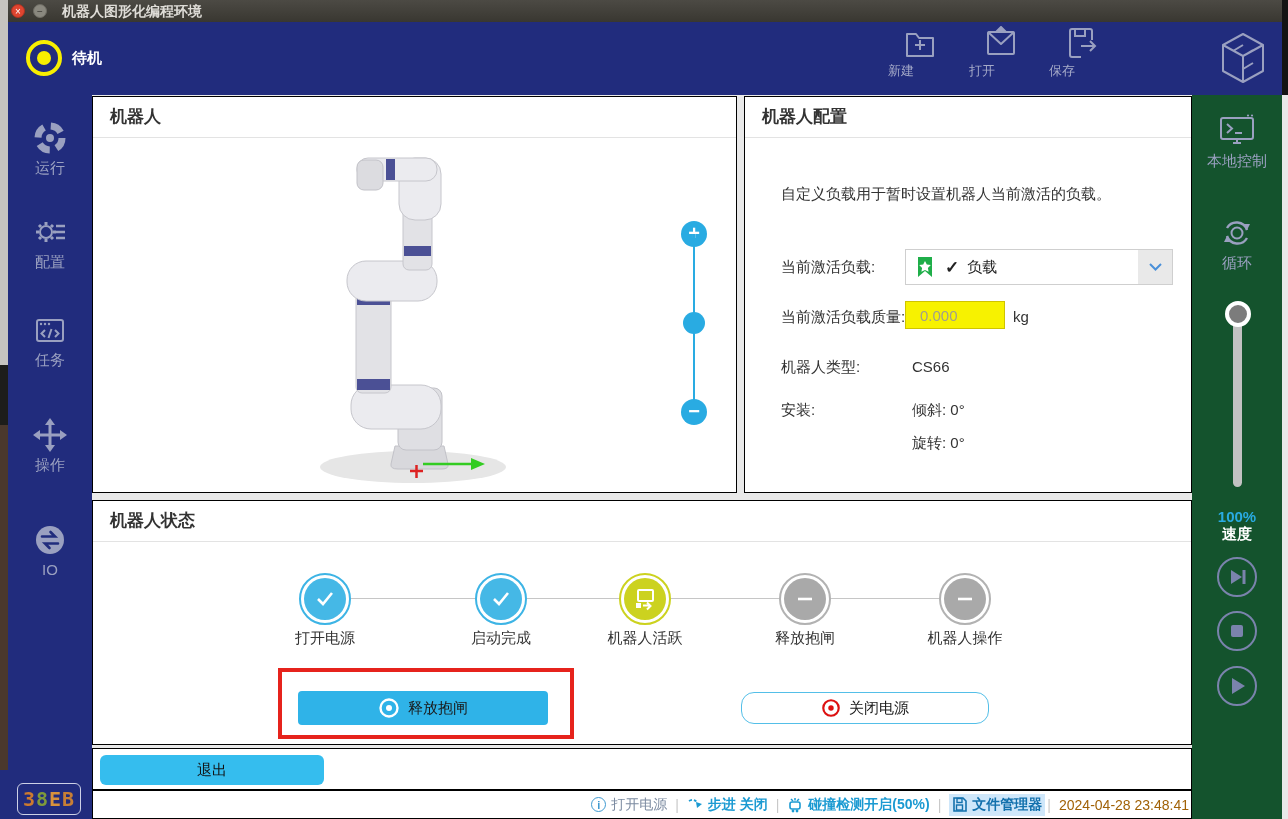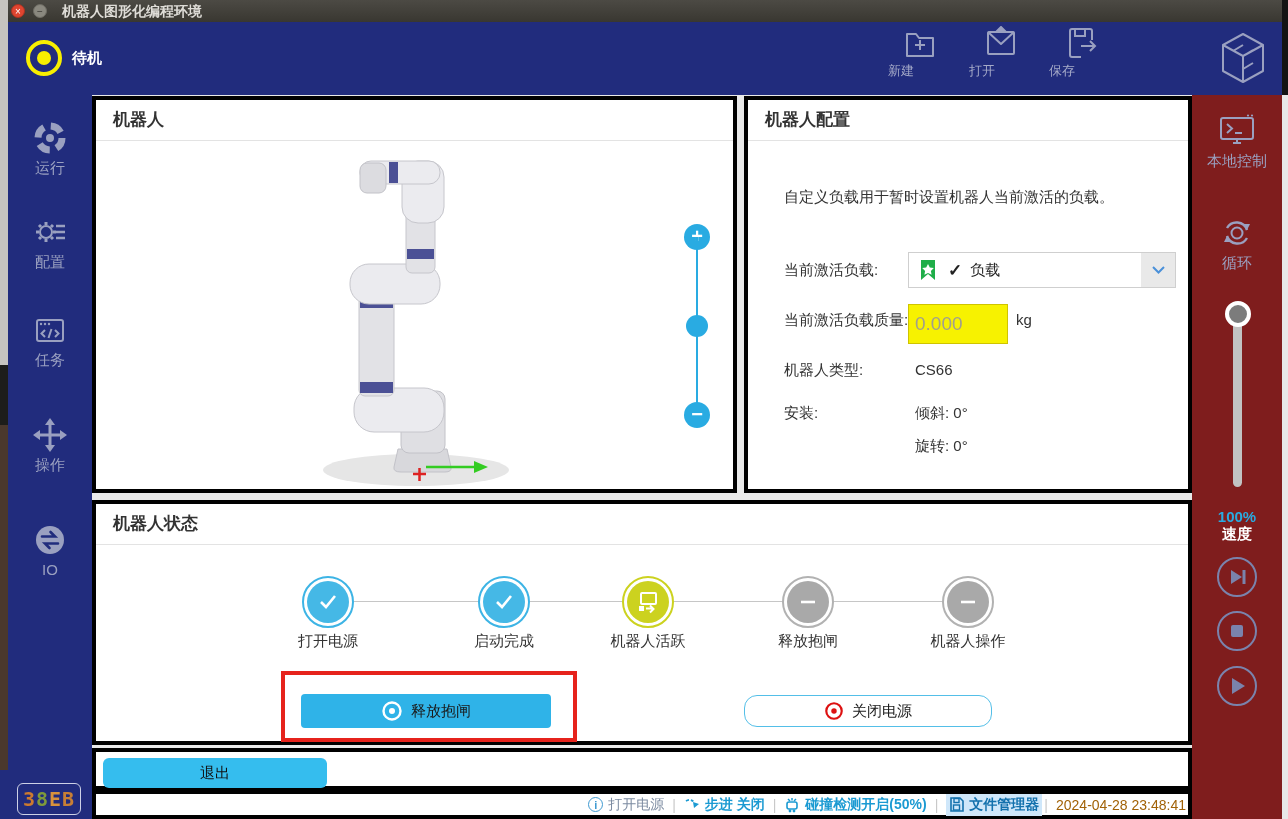--- a/index.html
+++ b/index.html
@@ -34,21 +34,21 @@
   .task-block{position:absolute;left:687px;top:9px;color:#fff;font-size:15px;}
   .task-row{height:28px;line-height:28px;white-space:nowrap;}
   .task-row b{font-weight:bold;margin-right:12px;}
   .hdr-action{position:absolute;top:4px;width:64px;color:#a5aac8;cursor:pointer;}
   .hdr-action .lbl{font-size:13px;margin-top:2px;}
   .hdr-action.a1{left:880px;} .hdr-action.a2{left:961px;} .hdr-action.a3{left:1041px;}
   .logo{position:absolute;left:1212px;top:10px;width:46px;height:52px;}
 
   
   .sidebar-left{position:absolute;left:8px;top:95px;width:84px;height:724px;background:#212c7d;}
-  .sidebar-right{position:absolute;left:1192px;top:95px;width:90px;height:724px;background:#7f1d1d;}
+  .sidebar-right{position:absolute;left:1192px;top:95px;width:90px;height:724px;background:#14532d;}
   .side-item{position:absolute;left:0;width:100%;text-align:center;color:#9aa0c0;cursor:pointer;}
   .side-item .lbl{font-size:15px;margin-top:3px;}
   .sl1{top:25px;} .sl2{top:119px;} .sl3{top:217px;} .sl4{top:322px;} .sl5{top:427px;}
   .sr1{top:18px;} .sr2{top:120px;}
   .badge{position:absolute;left:9px;top:688px;width:62px;height:30px;border:1px solid #cdd1e6;
          border-radius:6px;text-align:center;line-height:30px;font-size:20px;font-weight:bold;
          letter-spacing:1px;font-family:"DejaVu Sans Mono",monospace;}
   .badge .c0{color:#cc7a2f;} .badge .c1{color:#7f9a3b;} .badge .c2{color:#d8923c;} .badge .c3{color:#c87f35;}
 
   
@@ -58,21 +58,21 @@
               background:#7c7c7c;border:4px solid #fff;}
   .speed-val{position:absolute;left:0;top:413px;width:90px;text-align:center;
              font-size:15px;font-weight:bold;color:#29abe2;}
   .speed-lbl{position:absolute;left:0;top:430px;width:90px;text-align:center;
              font-size:15px;font-weight:bold;color:#fff;}
   .transport{position:absolute;left:25px;width:40px;height:40px;border:2px solid #7a83ac;
              border-radius:50%;box-sizing:border-box;cursor:pointer;}
   .tb1{top:462px;} .tb2{top:516px;} .tb3{top:571px;}
 
   
-  .panel{position:absolute;background:#fff;border:4px solid #000000;box-sizing:border-box;}
+  .panel{position:absolute;background:#fff;border:1px solid #000000;box-sizing:border-box;}
   .panel-hd{height:40px;line-height:40px;border-bottom:1px solid #e3e3e3;
             font-size:17px;font-weight:bold;color:#333;padding-left:17px;}
   .robot-panel{left:92px;top:96px;width:645px;height:397px;}
   .config-panel{left:744px;top:96px;width:448px;height:397px;}
   .status-panel{left:92px;top:500px;width:1100px;height:245px;}
   .exit-row{left:92px;top:748px;width:1100px;height:42px;}
   .statusbar{left:92px;top:790px;width:1100px;height:29px;display:flex;align-items:center;
              justify-content:flex-end;font-size:14px;color:#7c8ba1;padding-right:2px;}
 
   
@@ -85,22 +85,22 @@
              background:#29abe2;cursor:pointer;}
 
   
   .cfg-desc{position:absolute;left:36px;top:88px;font-size:15px;color:#333;}
   .cfg-label{position:absolute;font-size:15px;color:#333;white-space:nowrap;}
   .dropdown{position:absolute;left:160px;top:152px;width:268px;height:36px;background:#fff;
             border:1px solid #cfcfcf;box-sizing:border-box;display:flex;align-items:center;cursor:pointer;}
   .dd-check{font-size:17px;font-weight:bold;color:#222;margin:0 8px 0 10px;}
   .dd-text{font-size:15px;color:#222;flex:1;}
   .dd-caret{width:34px;height:34px;background:#e9e9e9;display:flex;align-items:center;justify-content:center;}
-  .mass-input{position:absolute;left:160px;top:204px;width:100px;height:40px;background:#f7f200;
-              border:1px solid #cfc400;color:#a19f8d;font-size:19px;padding:0 6px;box-sizing:border-box;
+  .mass-input{position:absolute;left:160px;top:204px;width:100px;height:28px;background:#f7f200;
+              border:1px solid #cfc400;color:#a19f8d;font-size:15px;padding:0 14px;box-sizing:border-box;
               font-family:"Liberation Sans",sans-serif;}
 
   
   .conn-line{position:absolute;left:232px;top:97px;width:640px;height:1px;background:#c6c6c6;}
   .step{position:absolute;top:72px;width:120px;text-align:center;}
   .st1{left:172px;} .st2{left:348px;} .st3{left:492px;} .st4{left:652px;} .st5{left:812px;}
   .step-circle{width:52px;height:52px;border-radius:50%;margin:0 auto;box-sizing:border-box;
                display:flex;align-items:center;justify-content:center;background:#fff;}
   .step-inner{width:42px;height:42px;border-radius:50%;display:flex;align-items:center;justify-content:center;}
   .step-done  .step-circle{border:2px solid #3db4e5;} .step-done  .step-inner{background:#45b8e6;}

